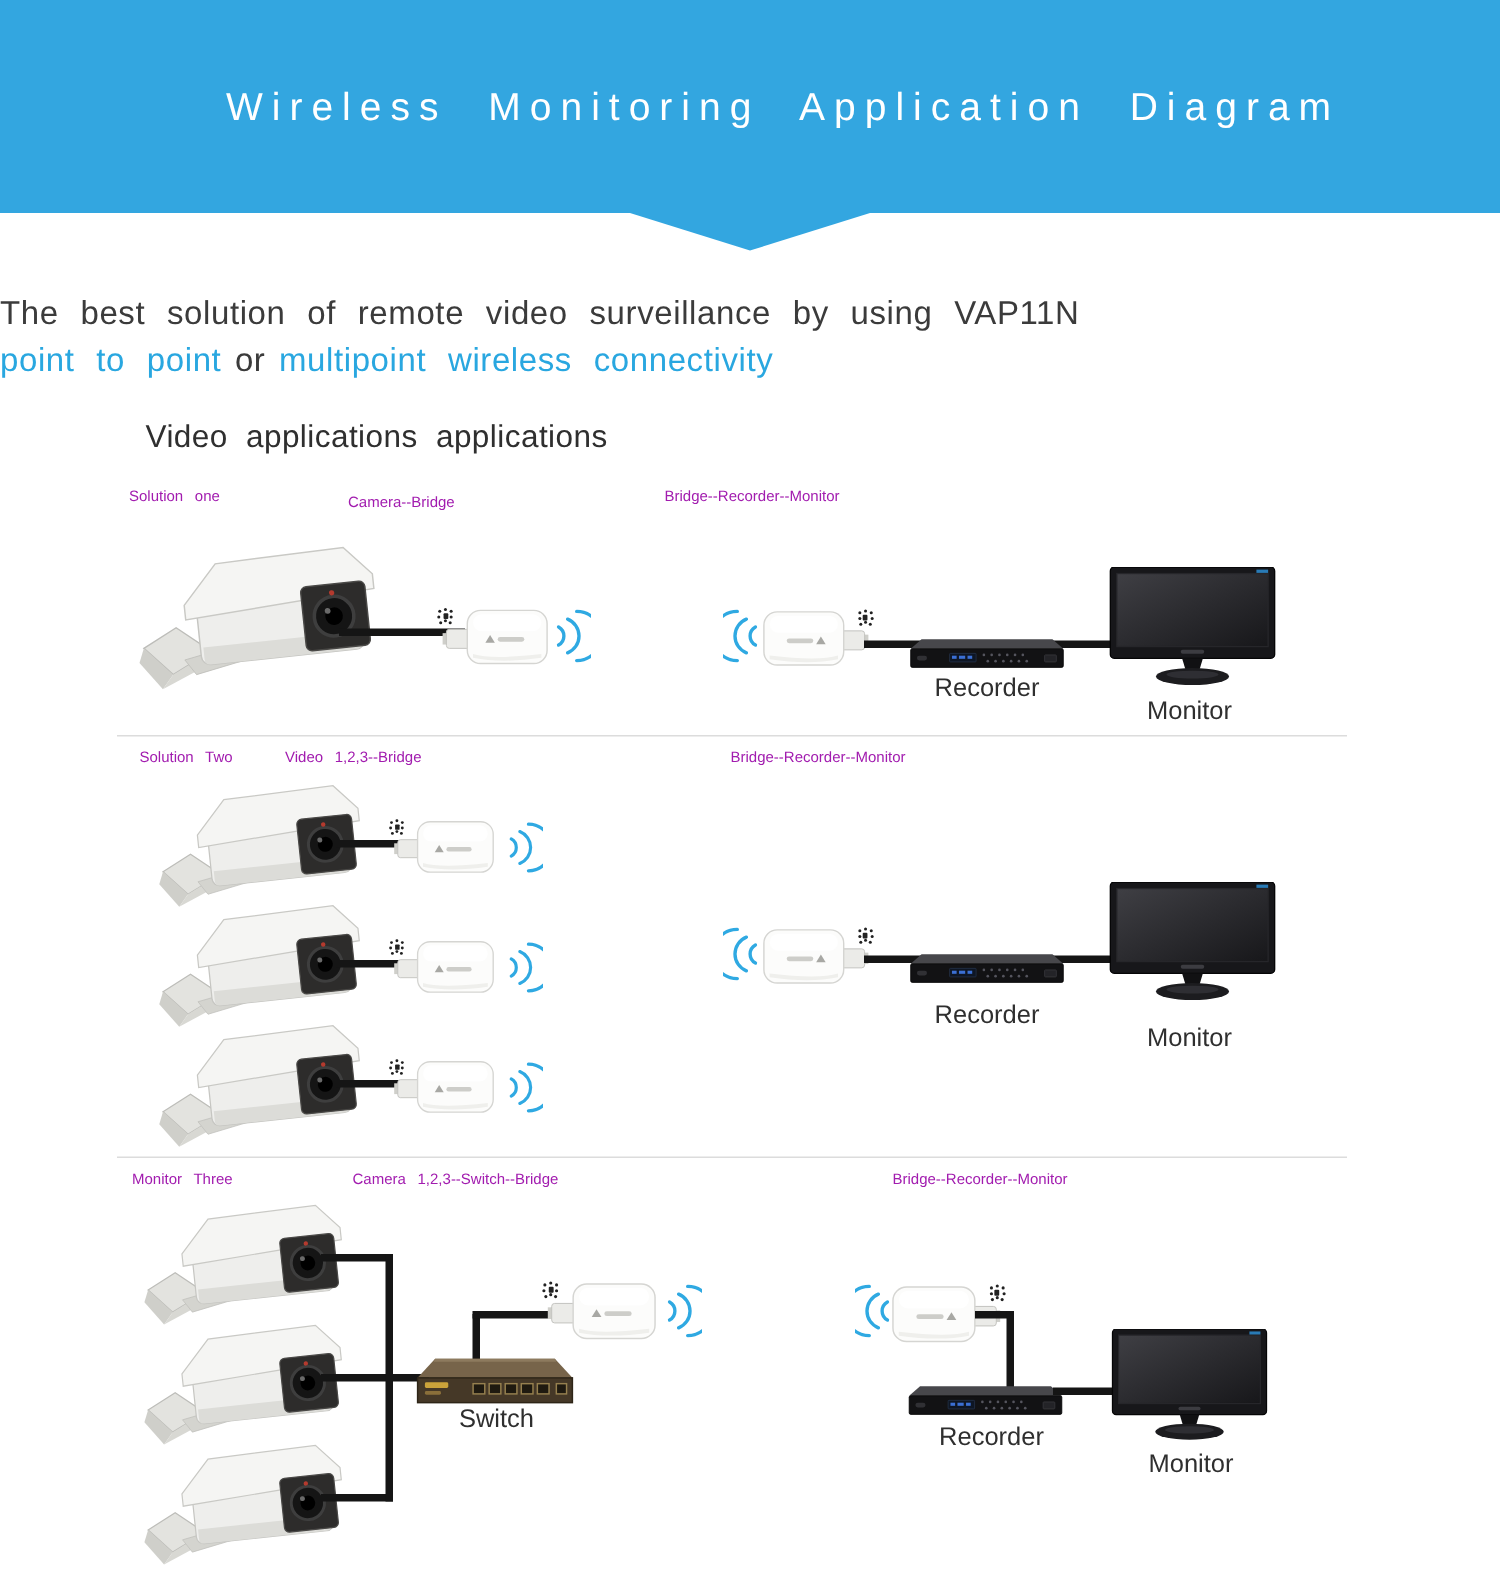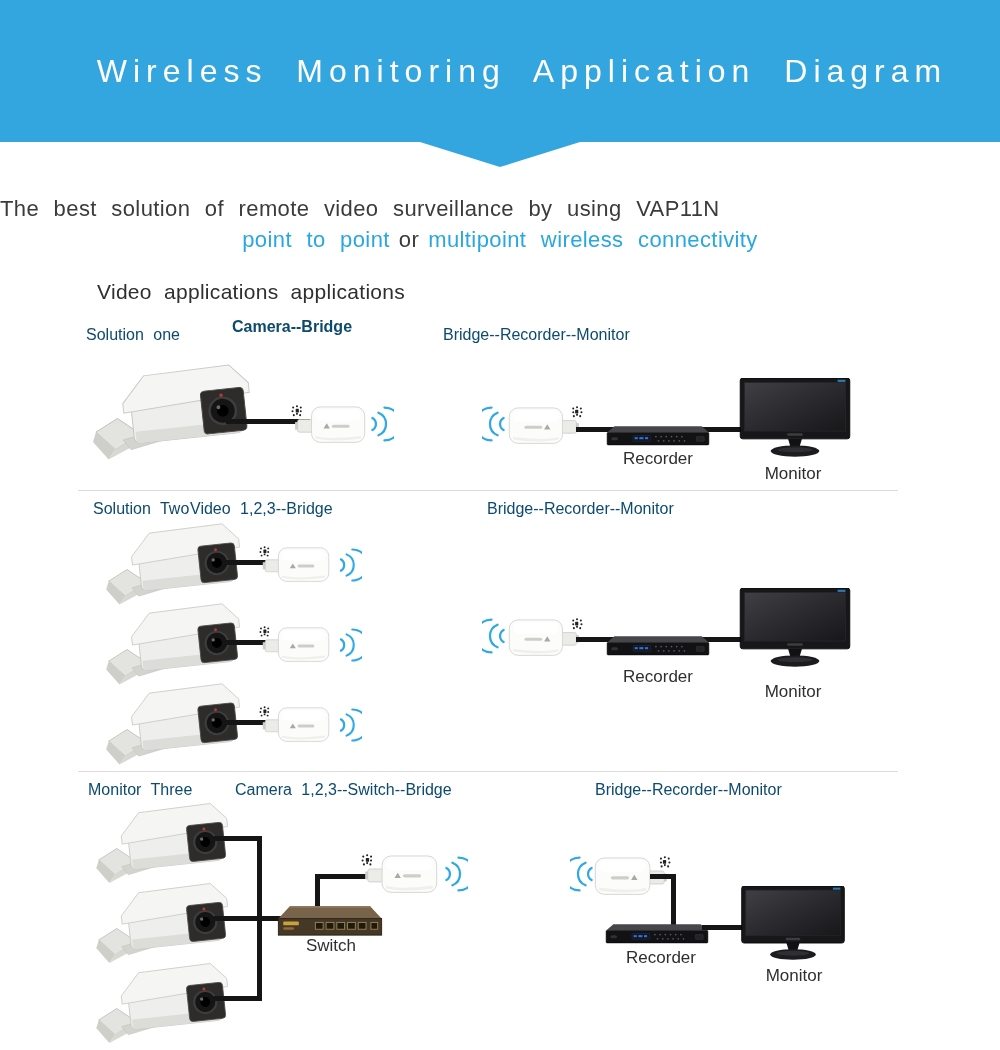--- a/index.html
+++ b/index.html
@@ -8,45 +8,45 @@
     background:#ffffff;overflow:hidden;
     font-family:"Liberation Sans","DejaVu Sans",sans-serif;
     color:#3a3a3a;
   }
   
   .banner{
     position:absolute;left:0;top:0;width:1000px;height:142px;
     background:#33a6e0;display:flex;align-items:center;justify-content:center;
   }
   .banner-title{
-    color:#ffffff;font-size:32px;font-weight:400;
+    color:#ffffff;font-size:26px;font-weight:400;
     letter-spacing:6px;word-spacing:14px;white-space:nowrap;margin-left:44px;
   }
   .banner-arrow{
     position:absolute;left:420px;top:142px;width:0;height:0;
     border-left:80px solid transparent;border-right:80px solid transparent;
     border-top:25px solid #33a6e0;
   }
   
   .intro-line1{
     position:absolute;left:0;top:196px;width:936px;
     font-size:22px;letter-spacing:0.4px;word-spacing:8px;color:#3b3b3b;white-space:nowrap;
   }
   .intro-line2{
-    position:absolute;left:0;top:227px;width:1000px;text-align:center;
+    position:absolute;left:0;top:227px;width:1000px;
     font-size:22px;letter-spacing:0.4px;word-spacing:8px;white-space:nowrap;
   }
   .accent{color:#29a7e0;}
   .plain-or{color:#3b3b3b;padding:0 9px;}
   .section-title{
     position:absolute;left:97px;top:280px;
     font-size:21px;color:#2f2f2f;letter-spacing:0.3px;word-spacing:6px;white-space:nowrap;
   }
   
-  .row-label{position:absolute;font-size:16px;color:#0c4a6e;word-spacing:5px;white-space:nowrap;}
+  .row-label{position:absolute;font-size:10px;color:#a21caf;word-spacing:5px;white-space:nowrap;}
   .dev-label{position:absolute;font-size:17px;color:#2f2f2f;white-space:nowrap;transform:translateX(-50%);}
   .divider{position:absolute;left:78px;width:820px;height:1px;background:#dcdcdc;}
   .cable{position:absolute;background:#151515;}
   .dev{position:absolute;}
   .flip{transform:scaleX(-1);}
 </style>
 </head>
 <body>
 
 <svg width="0" height="0" style="position:absolute" aria-hidden="true">
@@ -161,21 +161,21 @@
   <div class="banner">
     <div class="banner-title">Wireless Monitoring Application Diagram</div>
   </div>
   <div class="banner-arrow"></div>
 
   <div class="intro-line1">The best solution of remote video surveillance by using VAP11N</div>
   <div class="intro-line2"><span class="accent">point to point</span><span class="plain-or">or</span><span class="accent">multipoint wireless connectivity</span></div>
   <div class="section-title">Video applications applications</div>
 
   <div class="row-label" style="left:86px;top:326px;">Solution one</div>
-  <div class="row-label" style="left:232px;top:318px;font-weight:bold;">Camera--Bridge</div>
+  <div class="row-label" style="left:232px;top:330px;">Camera--Bridge</div>
   <div class="row-label" style="left:443px;top:326px;">Bridge--Recorder--Monitor</div>
 
   <svg class="dev" style="left:88px;top:356px;" width="176" height="125">
       <use href="#sym-camera"></use>
     </svg>
   <div class="cable" style="left:226px;top:419px;width:84px;height:5px;"></div>
   <svg class="dev" style="left:290px;top:403px;" width="76" height="42">
       <use href="#sym-bridge"></use>
     </svg>
   <svg class="dev" style="left:368px;top:405px;" width="26" height="38">

